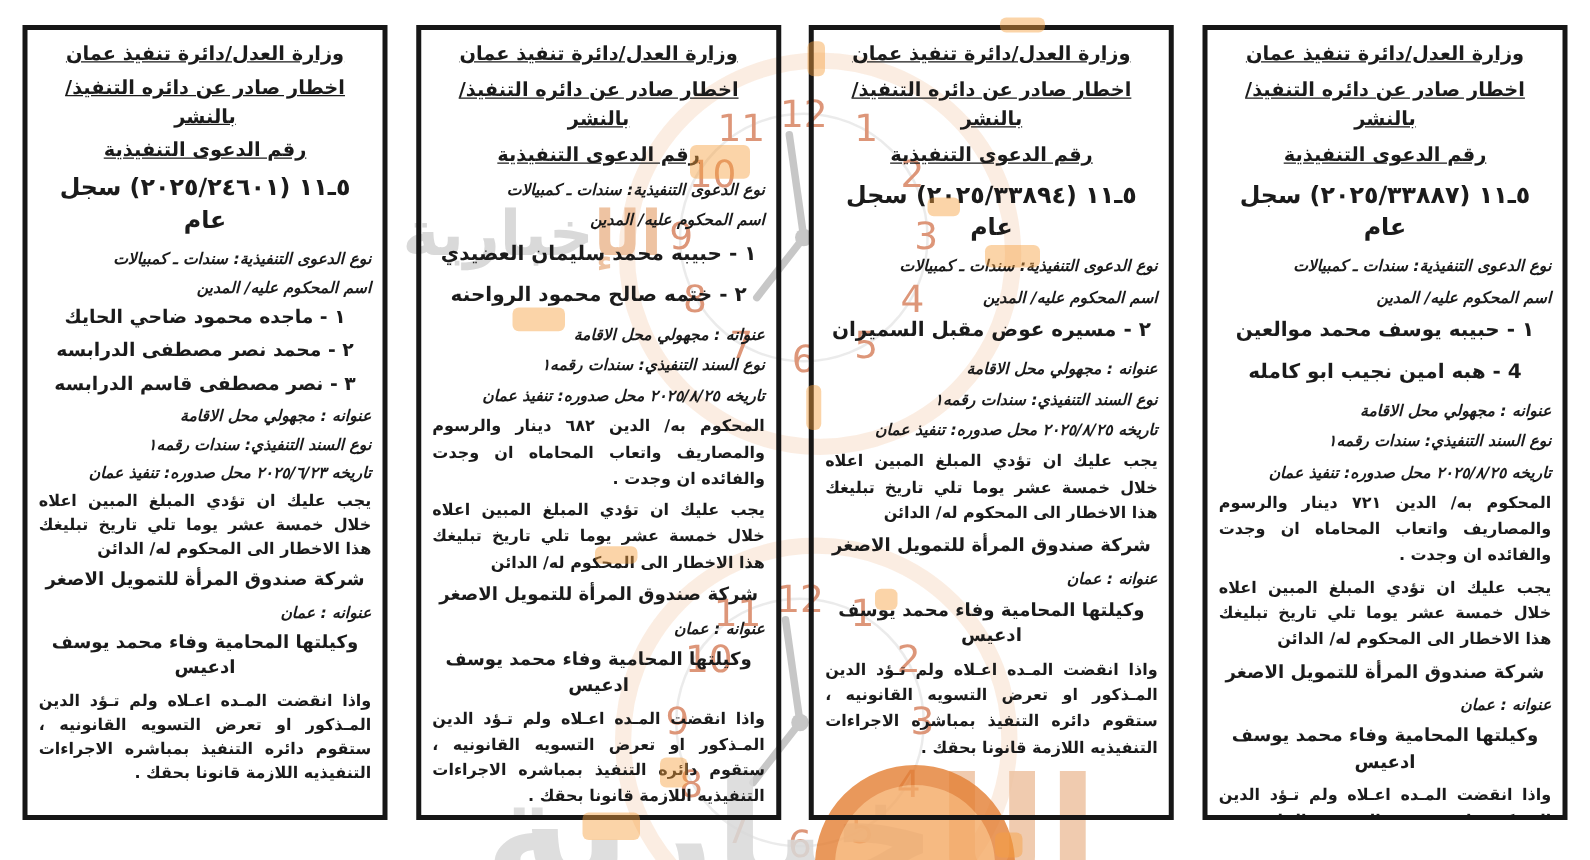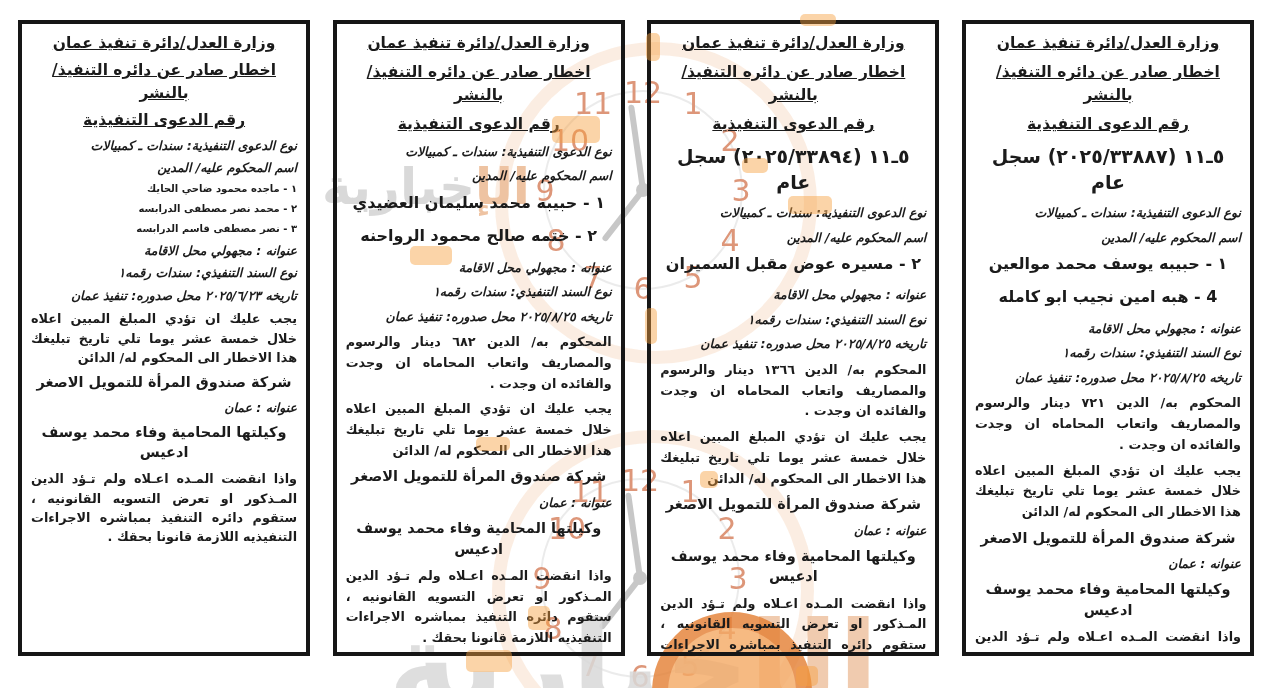--- a/index.html
+++ b/index.html
@@ -52,21 +52,21 @@
   
   .c{text-align:center;font-weight:700;}
   .hline{font-size:15.5px;line-height:1.45;margin-bottom:7px;text-decoration:underline;}
   .numline{font-size:19px;line-height:1.4;margin:2px 0 8px 0;}
   .small{font-size:12.5px;font-weight:700;text-align:right;line-height:1.4;margin-bottom:7px;font-style:italic;}
   .debtor{font-size:16px;font-weight:700;text-align:center;line-height:1.4;margin:2px 0 11px 0;}
   .debtor:empty{display:none;margin:0;}
   .para{font-size:12.8px;font-weight:700;text-align:justify;text-align-last:right;
     line-height:1.62;margin-bottom:5px;}
   .mid{font-size:14.5px;margin:3px 0 7px 0;line-height:1.4;}
-  .tight .debtor{margin:0 0 6px 0;font-size:10px;text-align:right;}
+  .tight .debtor{margin:0 0 6px 0;font-size:15px;}
   .tight .hline{margin-bottom:5px;}
   .tight .small{margin-bottom:5px;}
   .tight .para{line-height:1.5;}
 </style>
 </head>
 <body>
 
 <div class="wm">
   <div class="clock" style="left:543px;top:90px;">
     <div class="ring"></div>
@@ -163,21 +163,20 @@
     <div class="c hline">اخطار صادر عن دائره التنفيذ/ بالنشر</div>
     <div class="c hline">رقم الدعوى التنفيذية</div>
     <div class="c numline">٥ـ١١ (٢٠٢٥/٣٣٨٩٤) سجل عام</div>
     <div class="small">نوع الدعوى التنفيذية: سندات ـ كمبيالات</div>
     <div class="small">اسم المحكوم عليه/ المدين</div>
     <div class="debtor">٢ - مسيره عوض مقبل السميران</div>
 
     <div class="small">عنوانه : مجهولي محل الاقامة</div>
     <div class="small">نوع السند التنفيذي: سندات رقمه١</div>
     <div class="small">تاريخه ٢٠٢٥/٨/٢٥ محل صدوره: تنفيذ عمان</div>
-    <div class="para">المحكوم به/ الدين  ١٣٦٦  دينار والرسوم والمصاريف واتعاب المحاماه ان وجدت والفائده ان وجدت .</div>
     <div class="para">يجب عليك ان تؤدي المبلغ المبين اعلاه خلال خمسة عشر يوما تلي تاريخ تبليغك هذا الاخطار الى المحكوم له/ الدائن</div>
     <div class="c mid">شركة صندوق المرأة للتمويل الاصغر</div>
     <div class="small">عنوانه : عمان</div>
     <div class="c mid">وكيلتها المحامية وفاء محمد يوسف ادعيس</div>
     <div class="para">واذا انقضت المـده اعـلاه ولم تـؤد الدين المـذكور او تعرض التسويه القانونيه ، ستقوم دائره التنفيذ بمباشره الاجراءات التنفيذيه اللازمة قانونا بحقك .</div>
 
   </article>
 
   <article class="notice">
     <i class="cnr tl"></i>
@@ -205,20 +204,21 @@
   </article>
 
   <article class="notice tight">
     <i class="cnr tl"></i>
       <i class="cnr tr"></i>
       <i class="cnr bl"></i>
       <i class="cnr br"></i>
     <div class="c hline">وزارة العدل/دائرة تنفيذ عمان</div>
     <div class="c hline">اخطار صادر عن دائره التنفيذ/ بالنشر</div>
     <div class="c hline">رقم الدعوى التنفيذية</div>
+    <div class="c numline">٥ـ١١ (٢٠٢٥/٢٤٦٠١) سجل عام</div>
     <div class="small">نوع الدعوى التنفيذية: سندات ـ كمبيالات</div>
     <div class="small">اسم المحكوم عليه/ المدين</div>
     <div class="debtor">١ - ماجده محمود ضاحي الحايك</div>
     <div class="debtor">٢ - محمد نصر مصطفى الدرابسه</div>
     <div class="debtor">٣ - نصر مصطفى قاسم الدرابسه</div>
     <div class="small">عنوانه : مجهولي محل الاقامة</div>
     <div class="small">نوع السند التنفيذي: سندات رقمه١</div>
     <div class="small">تاريخه ٢٠٢٥/٦/٢٣ محل صدوره: تنفيذ عمان</div>
     <div class="para">يجب عليك ان تؤدي المبلغ المبين اعلاه خلال خمسة عشر يوما تلي تاريخ تبليغك هذا الاخطار الى المحكوم له/ الدائن</div>
     <div class="c mid">شركة صندوق المرأة للتمويل الاصغر</div>

